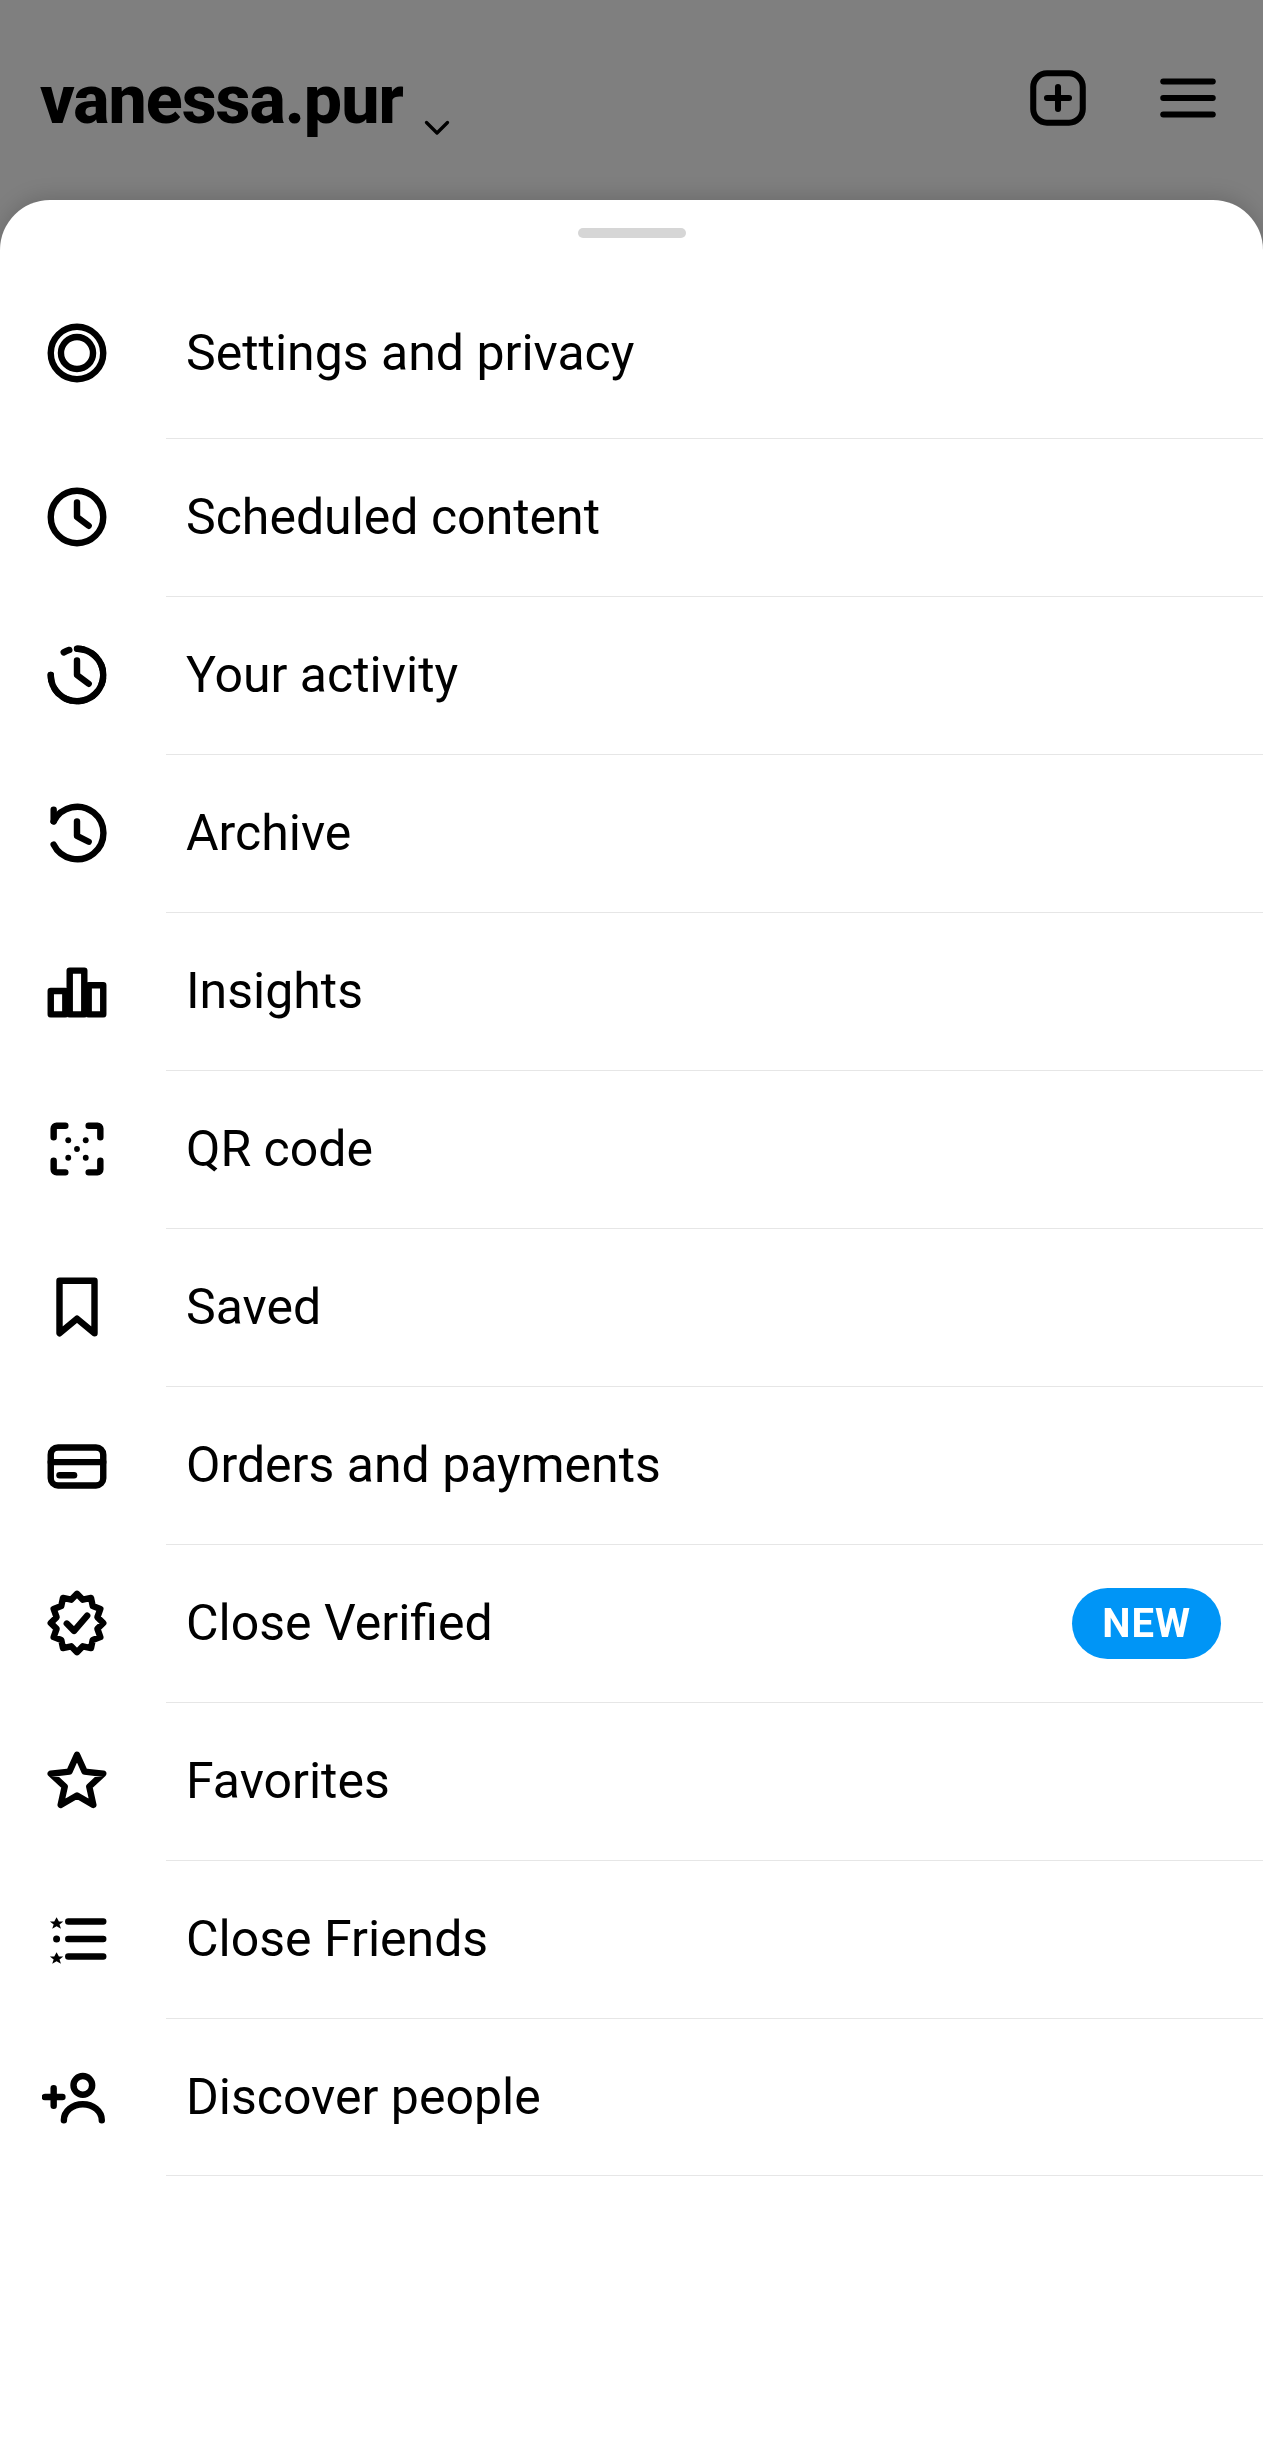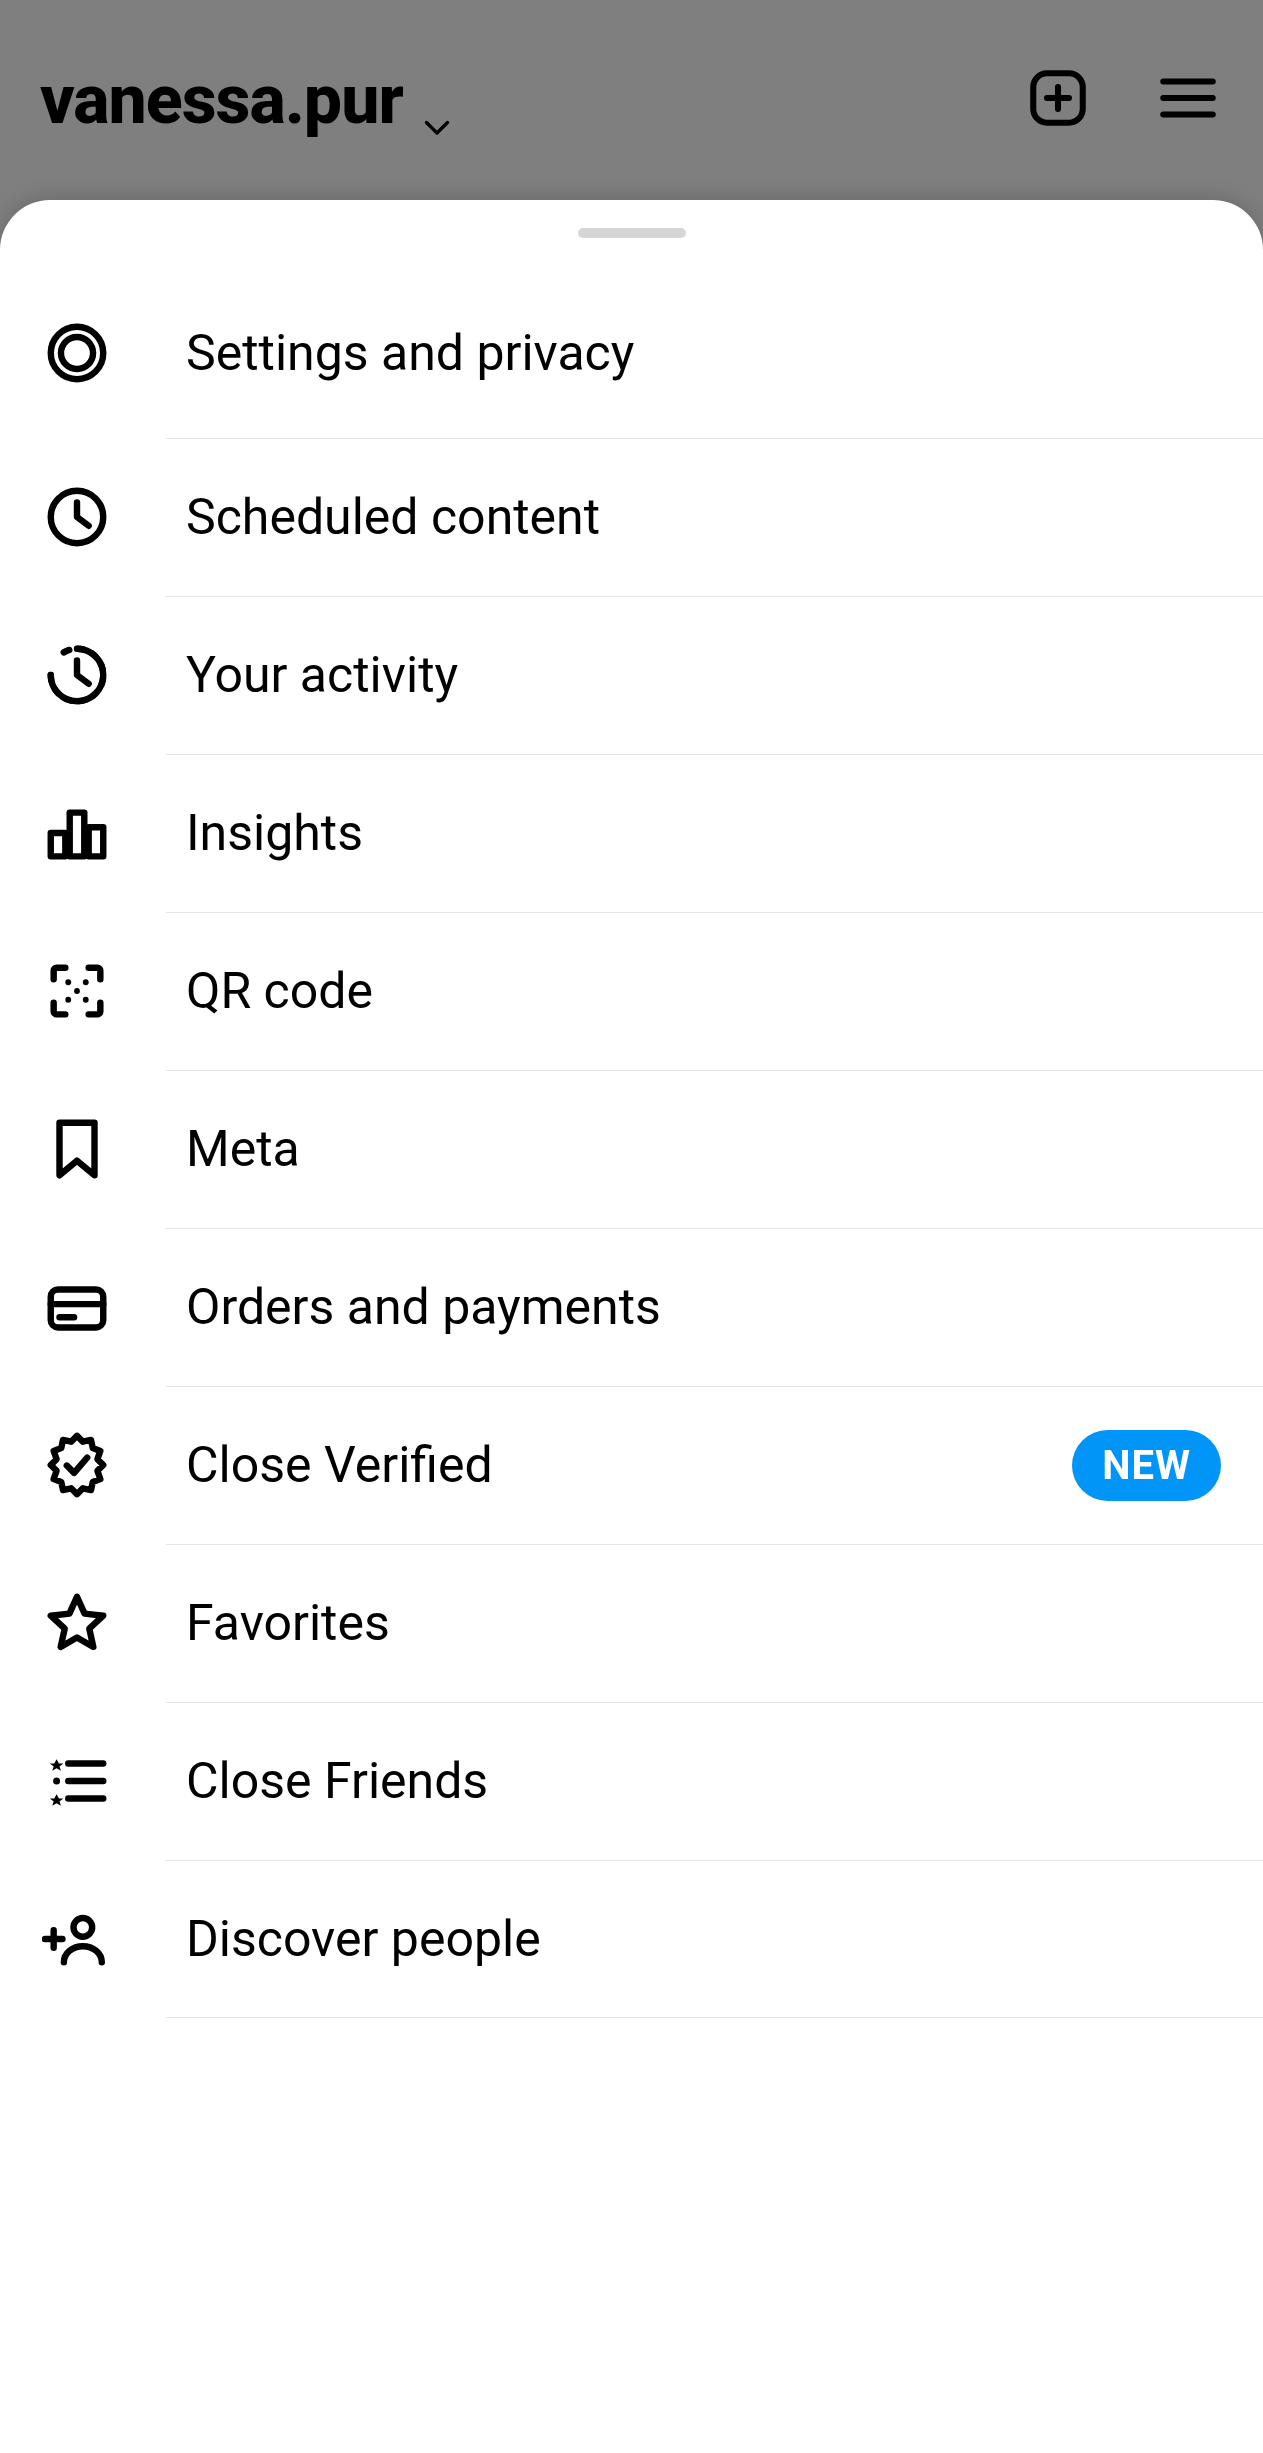--- a/index.html
+++ b/index.html
@@ -190,20 +190,30 @@
         <span class="menu-icon">
           <svg viewBox="0 0 24 24">
               <path d="M3 12a9 9 0 1 0 3-6.7" stroke-dasharray="2 3"></path>
               <path d="M12 3 a9 9 0 1 1 -9 9"></path>
               <polyline points="12 7 12 12 16 15"></polyline>
             </svg>
         </span>
         <span class="menu-label">Your activity</span>
       </li>
 
+      <li class="menu-item">
+        <span class="menu-icon">
+          <svg viewBox="0 0 24 24">
+              <path d="M4 4v4"></path>
+              <path d="M4 8a9 9 0 1 1 0 8"></path>
+              <polyline points="12 8 12 13 16 15"></polyline>
+            </svg>
+        </span>
+        <span class="menu-label">Archive</span>
+      </li>
 
       <li class="menu-item">
         <span class="menu-icon">
           <svg viewBox="0 0 24 24">
               <rect x="3" y="12" width="5" height="8"></rect>
               <rect x="9.5" y="5" width="5" height="15"></rect>
               <rect x="16" y="10" width="5" height="10"></rect>
             </svg>
         </span>
         <span class="menu-label">Insights</span>
@@ -225,21 +235,21 @@
         </span>
         <span class="menu-label">QR code</span>
       </li>
 
       <li class="menu-item">
         <span class="menu-icon">
           <svg viewBox="0 0 24 24">
               <path d="M6 3h12v18l-6-5-6 5z"></path>
             </svg>
         </span>
-        <span class="menu-label">Meta</span>
+        <span class="menu-label">Saved</span>
       </li>
 
 
       <li class="menu-item">
         <span class="menu-icon">
           <svg viewBox="0 0 24 24">
               <rect x="3" y="6" width="18" height="13" rx="2.5"></rect>
               <line x1="3" y1="11" x2="21" y2="11"></line>
               <line x1="6" y1="15.5" x2="11" y2="15.5"></line>
             </svg>

